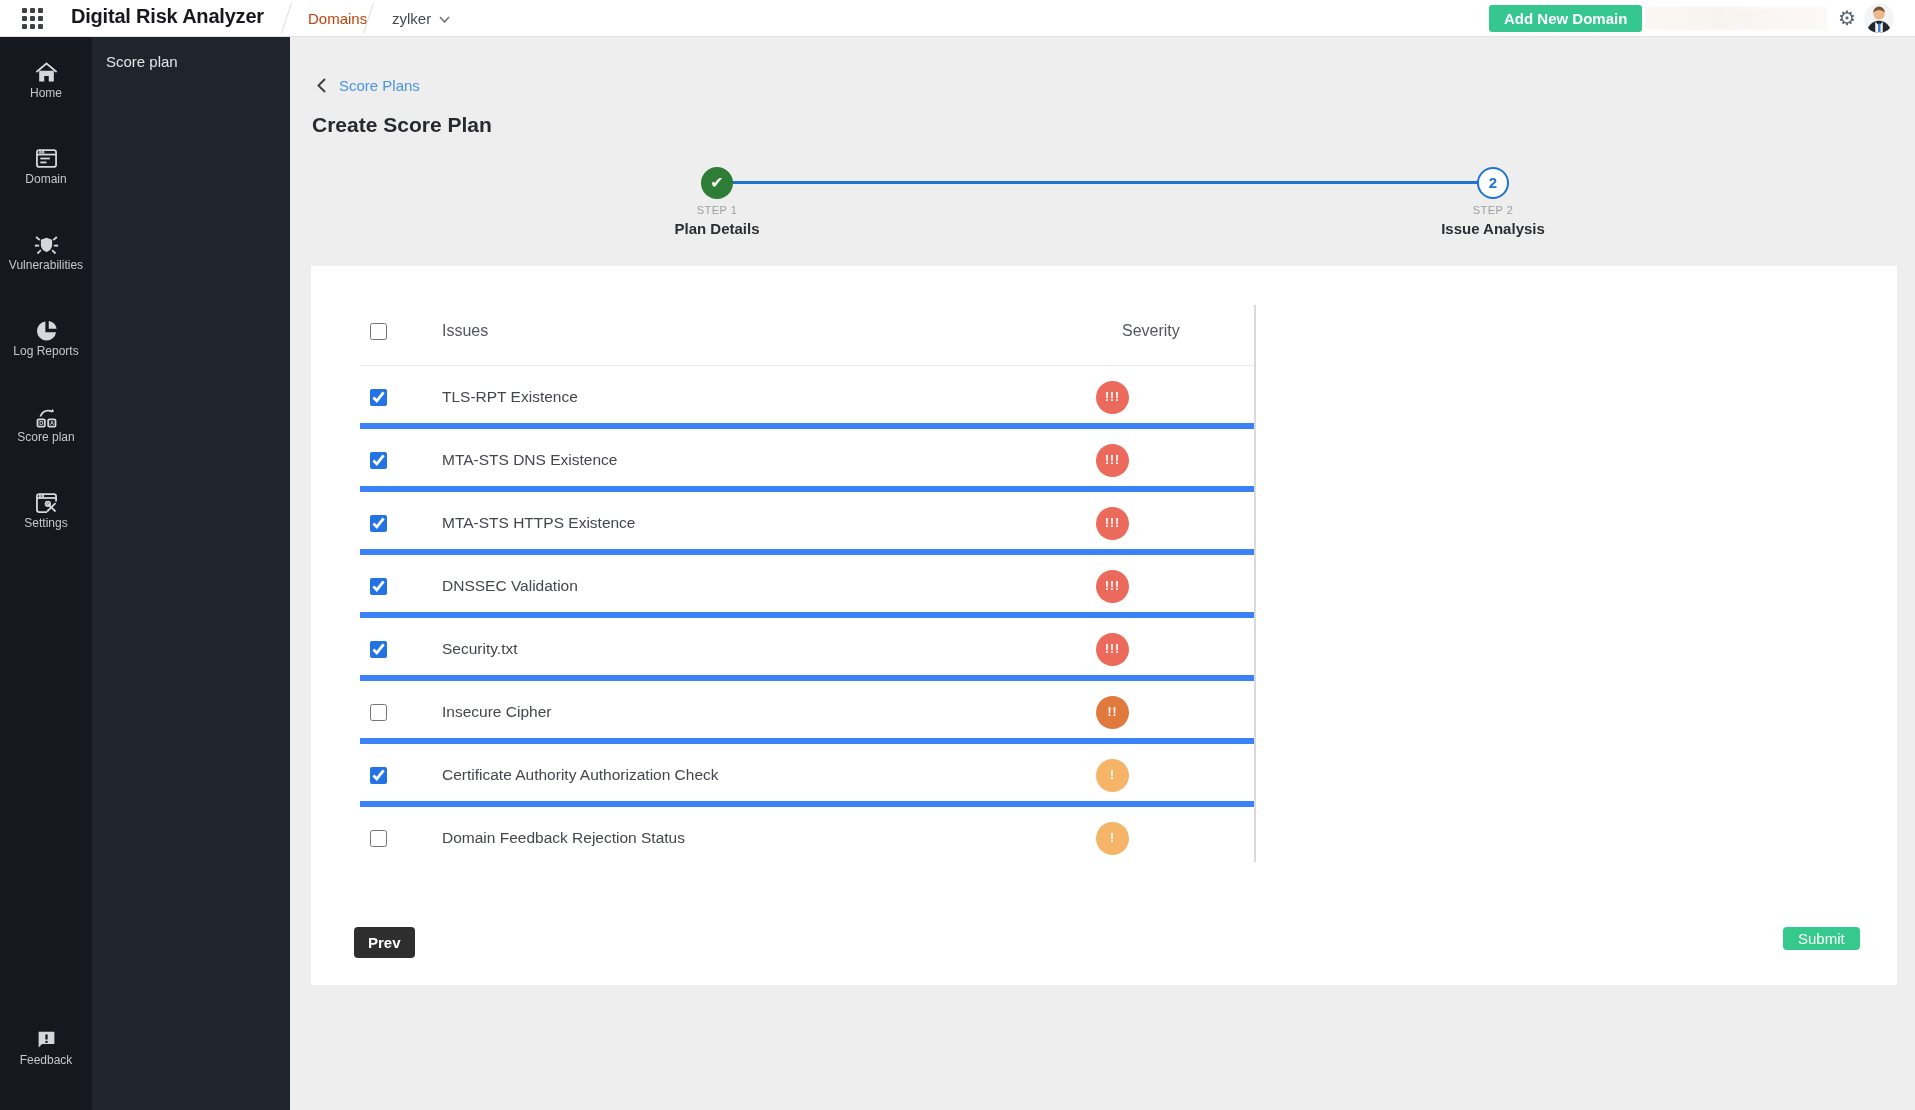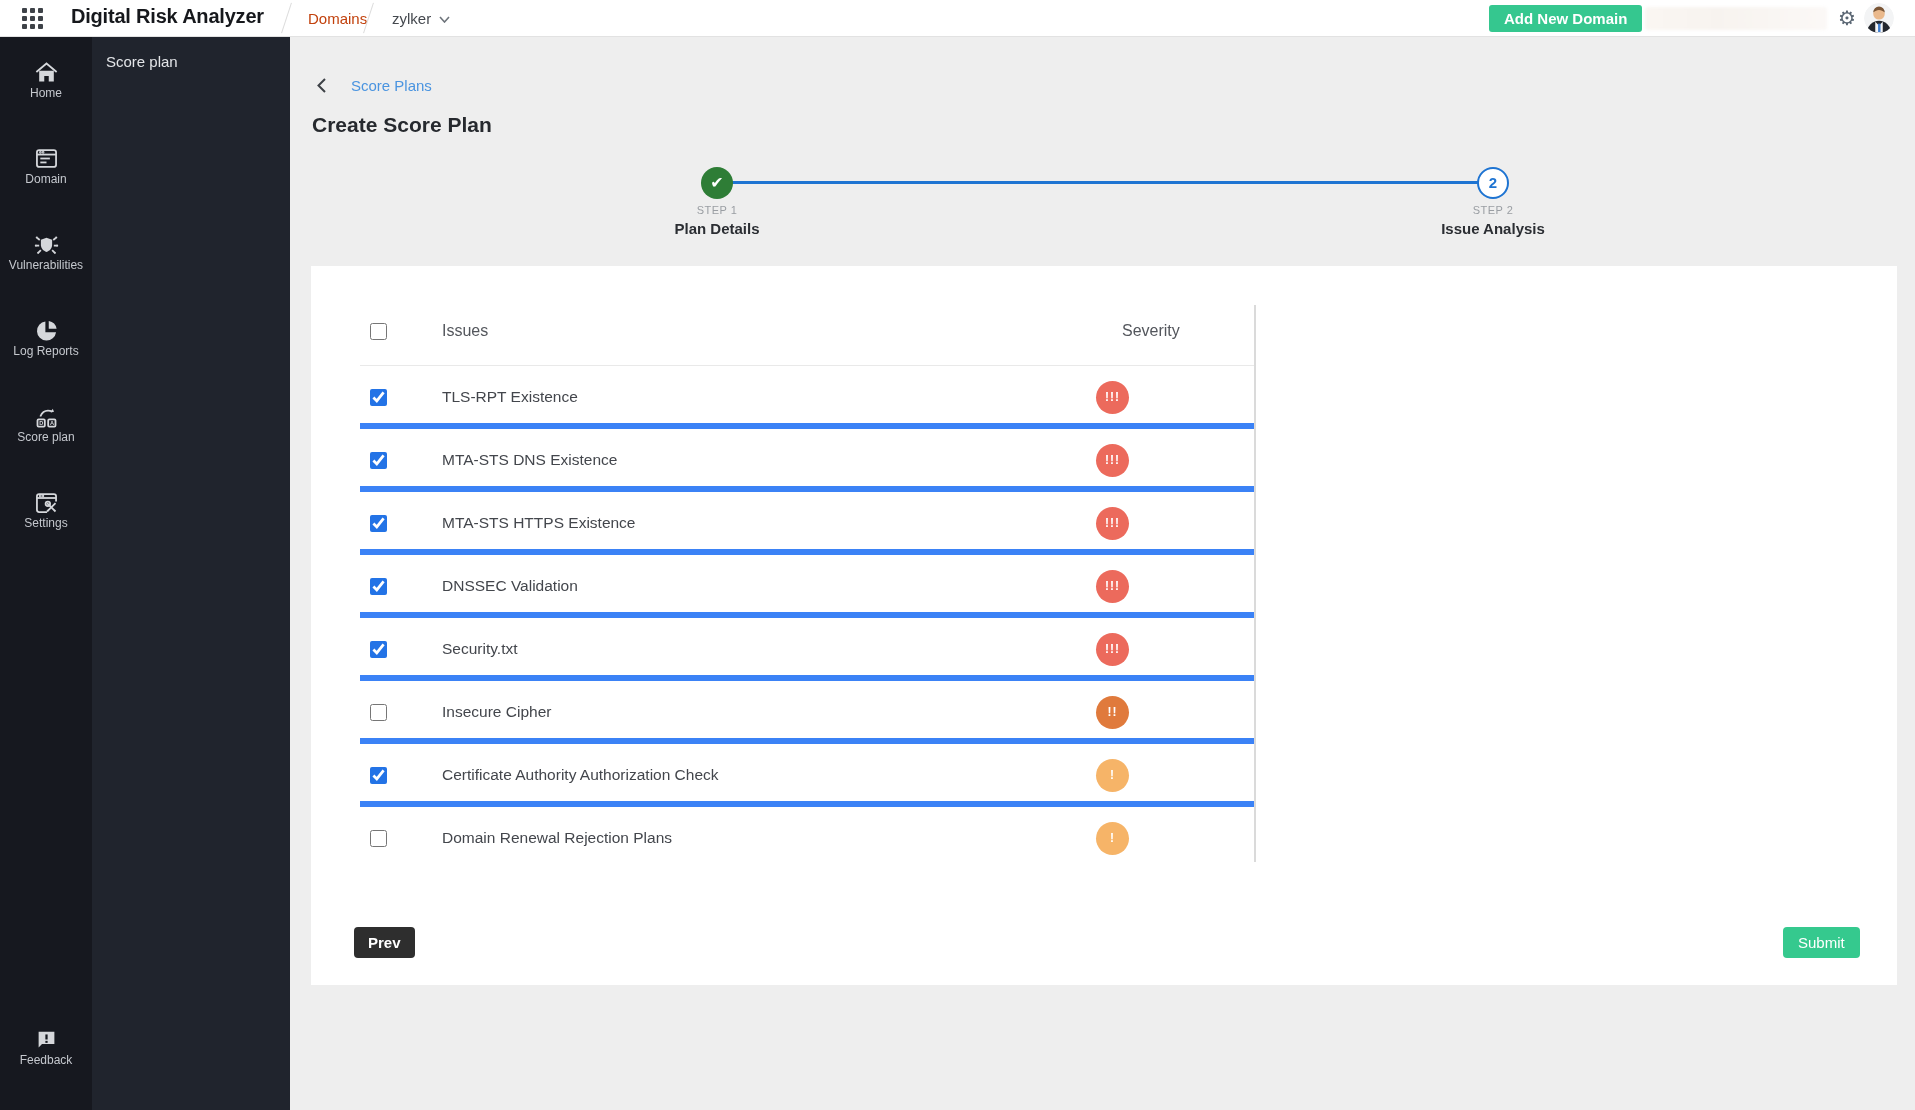--- a/index.html
+++ b/index.html
@@ -25,21 +25,21 @@
   .nav-item svg { width:27px; height:27px; stroke:#d5d7db; fill:none; stroke-width:1.6; }
   .nav-label { font-size:12px; color:#c5c8ce; white-space:nowrap; }
   .nav-feedback { margin-top:auto; margin-bottom:4px; }
 
   
   .subsidebar { position:absolute; left:92px; top:37px; width:198px; height:1073px; background:#20242d; z-index:20; }
   .subsidebar-title { position:absolute; left:14px; top:16px; font-size:15px; color:#e3e5e8; cursor:pointer; }
 
   
   .main { position:absolute; left:290px; top:37px; width:1625px; height:1073px; background:#eeeeee; }
-  .back-link { position:absolute; left:27px; top:40px; display:flex; align-items:center; gap:25px; cursor:pointer; }
+  .back-link { position:absolute; left:27px; top:40px; display:flex; align-items:center; gap:13px; cursor:pointer; }
   .back-link svg { width:9px; height:15px; stroke:#3d4146; stroke-width:2; fill:none; }
   .back-link-text { font-size:15px; color:#4a94e0; }
   .page-title { position:absolute; left:22px; top:76px; font-size:21px; font-weight:bold; color:#26292e; }
 
   
   .step-line { position:absolute; left:427px; top:144px; width:776px; height:3px; background:#1e74d2; }
   .step-circle { position:absolute; top:130px; width:32px; height:32px; border-radius:50%; text-align:center; z-index:2; }
   .step1-circle { left:411px; background:#2e7d36; color:#fff; font-size:16px; line-height:32px; }
   .step2-circle { left:1187px; background:#ffffff; border:2px solid #1e74d2; color:#1e74d2; font-size:15px; font-weight:bold; line-height:28px; }
   .step-meta { position:absolute; width:220px; text-align:center; }
@@ -72,21 +72,21 @@
   .donut { position:absolute; left:85px; top:117px; width:250px; height:250px; border-radius:50%; }
   .donut-hole { position:absolute; left:37px; top:37px; width:176px; height:176px; border-radius:50%; background:#fdf7ef; display:flex; align-items:center; justify-content:center; }
   .score-num { font-size:48px; font-weight:bold; color:#f5a94e; }
   .grade-badge { position:absolute; left:22px; top:218px; width:48px; height:48px; border-radius:50%; background:#f7ac59; color:#fff; font-size:27px; font-weight:bold; text-align:center; line-height:48px; }
   .delta-wrap { position:absolute; left:356px; top:214px; height:56px; display:flex; align-items:center; gap:7px; }
   .delta-tri { width:0; height:0; border-left:10px solid transparent; border-right:10px solid transparent; border-bottom:14px solid #2dbd8e; }
   .delta-num { font-size:38px; font-weight:bold; color:#8f9092; }
 
   
   .prev-btn { position:absolute; left:43px; top:661px; height:31px; padding:0 14px; background:#2e2e2e; color:#fff; border:none; border-radius:4px; font-size:15px; font-weight:bold; font-family:inherit; cursor:pointer; }
-  .submit-btn { position:absolute; left:1472px; top:661px; height:31px; padding:0 15px; background:#35c98e; color:#fff; border:none; border-radius:4px; font-size:15px; font-family:inherit; cursor:pointer; }
+  .submit-btn { position:absolute; left:1472px; top:661px; height:23px; padding:0 15px; background:#35c98e; color:#fff; border:none; border-radius:4px; font-size:15px; font-family:inherit; cursor:pointer; }
 </style>
 </head>
 <body>
 
 <div class="topbar">
   <div class="grid-icon">
     <span></span>
       <span></span>
       <span></span>
       <span></span>
@@ -271,21 +271,21 @@
   </div>
 
   <div class="issue-row">
     <input type="checkbox" checked="" style="">
     <div class="issue-name">Certificate Authority Authorization Check</div>
     <div class="sev-badge" style="background: rgb(246, 180, 104);">!</div>
   </div>
 
   <div class="issue-row">
     <input type="checkbox" style="">
-    <div class="issue-name">Domain Renewal Rejection Plans</div>
+    <div class="issue-name">Domain Feedback Rejection Status</div>
     <div class="sev-badge" style="background: rgb(246, 180, 104);">!</div>
   </div>
 </div>
 
     <div class="v-divider"></div>
 
 
     <button class="prev-btn">Prev</button>
     <button class="submit-btn">Submit</button>
   </div>

